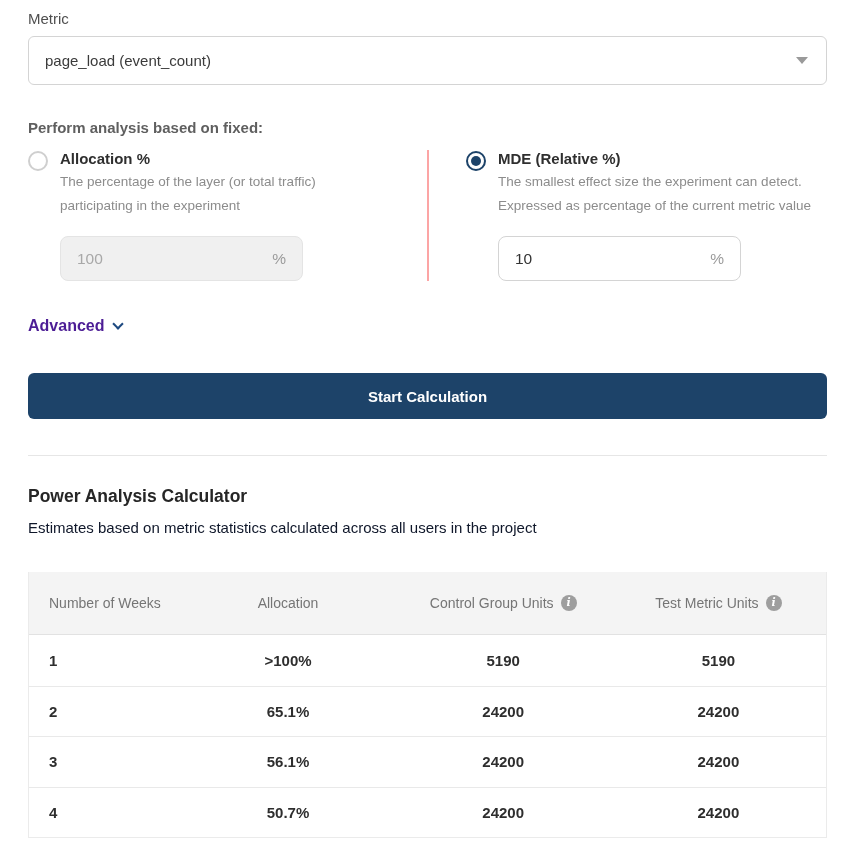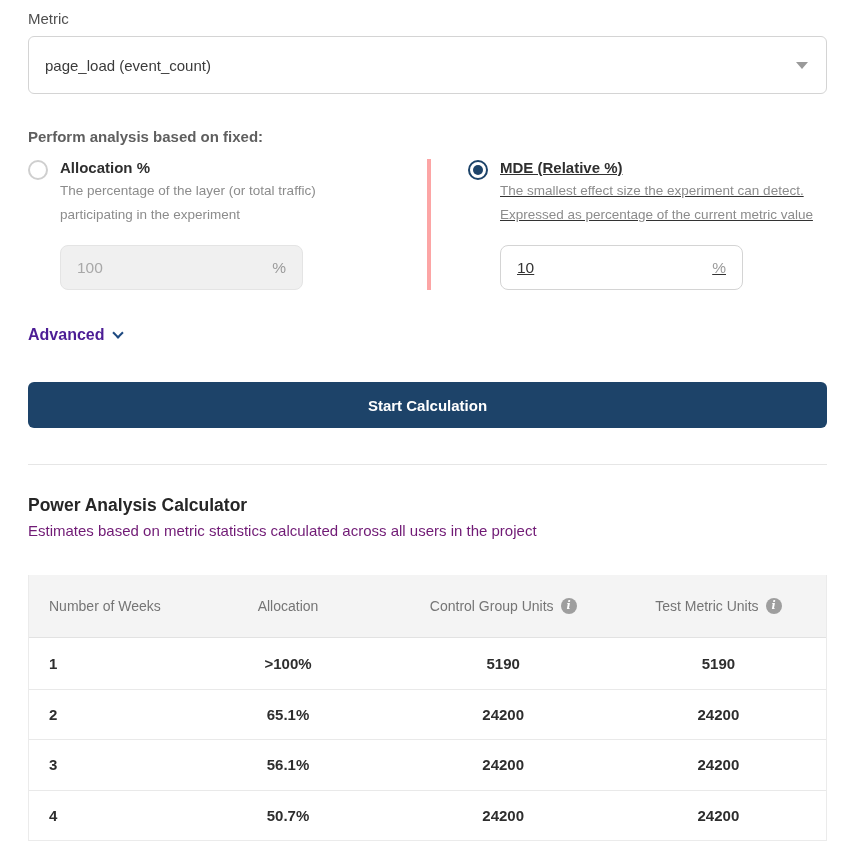--- a/index.html
+++ b/index.html
@@ -7,37 +7,37 @@
   body {
     width: 855px; height: 859px;
     font-family: "Liberation Sans", "DejaVu Sans", sans-serif;
     color: #333; overflow: hidden;
   }
   .page { padding: 10px 28px 0 28px; }
 
   
   .field-label { font-size: 15px; color: #4f4f4f; }
   .select-box {
-    margin-top: 9px; height: 58px; border: 1px solid #d4d4d4; border-radius: 6px;
+    margin-top: 9px; height: 49px; border: 1px solid #d4d4d4; border-radius: 6px;
     display: flex; align-items: center; justify-content: space-between;
     padding: 0 18px 0 16px; cursor: pointer; background: #fff;
   }
   .select-box .value { font-size: 15px; color: #3b3b3b; }
   .caret-down {
     width: 0; height: 0;
     border-left: 6px solid transparent; border-right: 6px solid transparent;
     border-top: 7px solid #9a9a9a;
   }
 
   
   .section-title { margin-top: 34px; font-size: 15px; font-weight: 700; color: #5f5f5f; }
   .options { display: flex; margin-top: 14px; }
   .option { display: flex; align-items: flex-start; }
   .option.left { width: 399px; padding-right: 20px; }
-  .option.right { border-left: 4px solid #fca5a5; padding-left: 37px; flex: 1; text-decoration: underline; }
+  .option.right { border-left: 2px solid #fca5a5; padding-left: 37px; flex: 1; }
   .radio {
     width: 20px; height: 20px; border-radius: 50%; flex: 0 0 20px;
     margin-top: 1px; cursor: pointer; background: #fff;
   }
   .radio.unchecked { border: 2px solid #cfcfcf; }
   .radio.checked {
     border: 2px solid #1d4369;
     display: flex; align-items: center; justify-content: center;
   }
   .radio.checked::after {
@@ -77,21 +77,21 @@
   .start-btn {
     margin-top: 38px; width: 100%; height: 46px; border: none; border-radius: 6px;
     background: #1d4369; color: #ffffff; font-size: 15px; font-weight: 700;
     font-family: inherit; cursor: pointer; display: block;
   }
 
   .divider { margin-top: 36px; border: none; border-top: 1px solid #e6e6e6; }
 
   
   .results-title { margin-top: 30px; font-size: 17.5px; font-weight: 700; color: #262626; }
-  .results-subtitle { margin-top: 6px; font-size: 15px; color: #701a75; }
+  .results-subtitle { margin-top: 12px; font-size: 15px; color: #0f172a; }
 
   
   .table { margin-top: 36px; border: 1px solid #ebebeb; border-top: none; }
   .thead {
     display: grid; grid-template-columns: 19% 27% 27% 27%;
     background: #f4f4f4; height: 63px; align-items: center;
     border-bottom: 1px solid #e2e2e2;
   }
   .th { font-size: 14px; color: #757575; text-align: center;
         display: flex; align-items: center; justify-content: center; }

